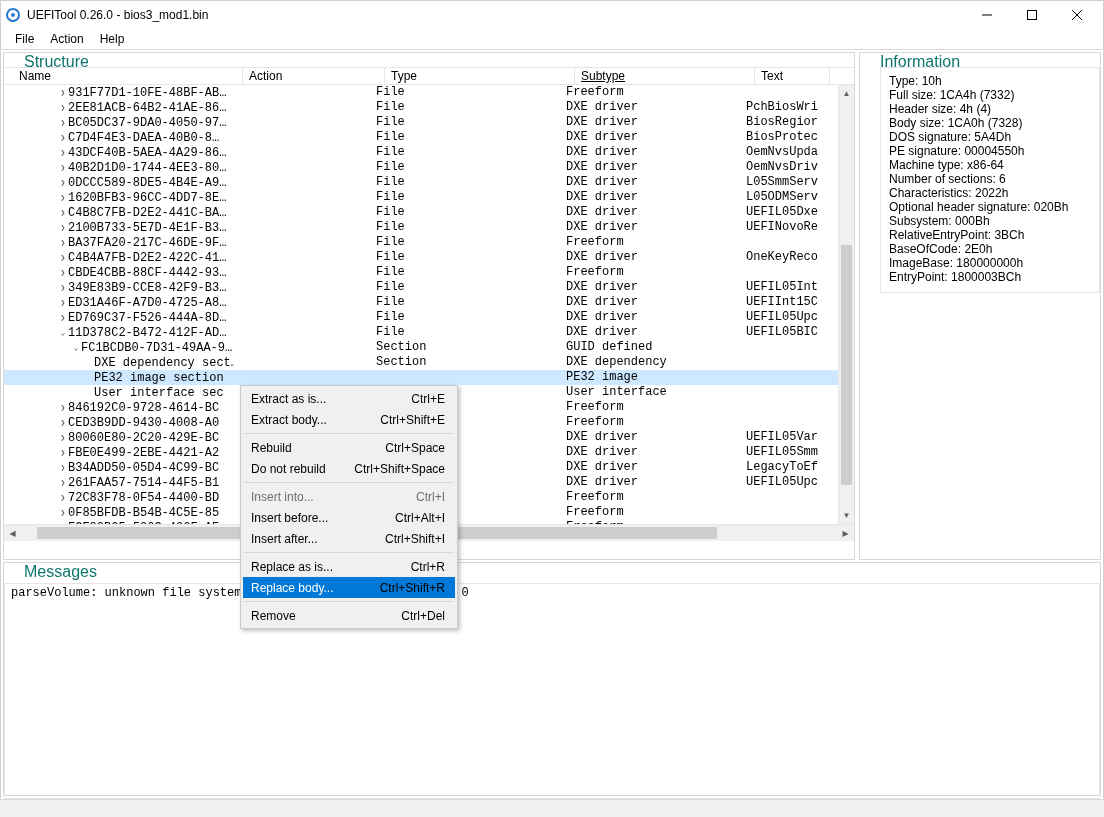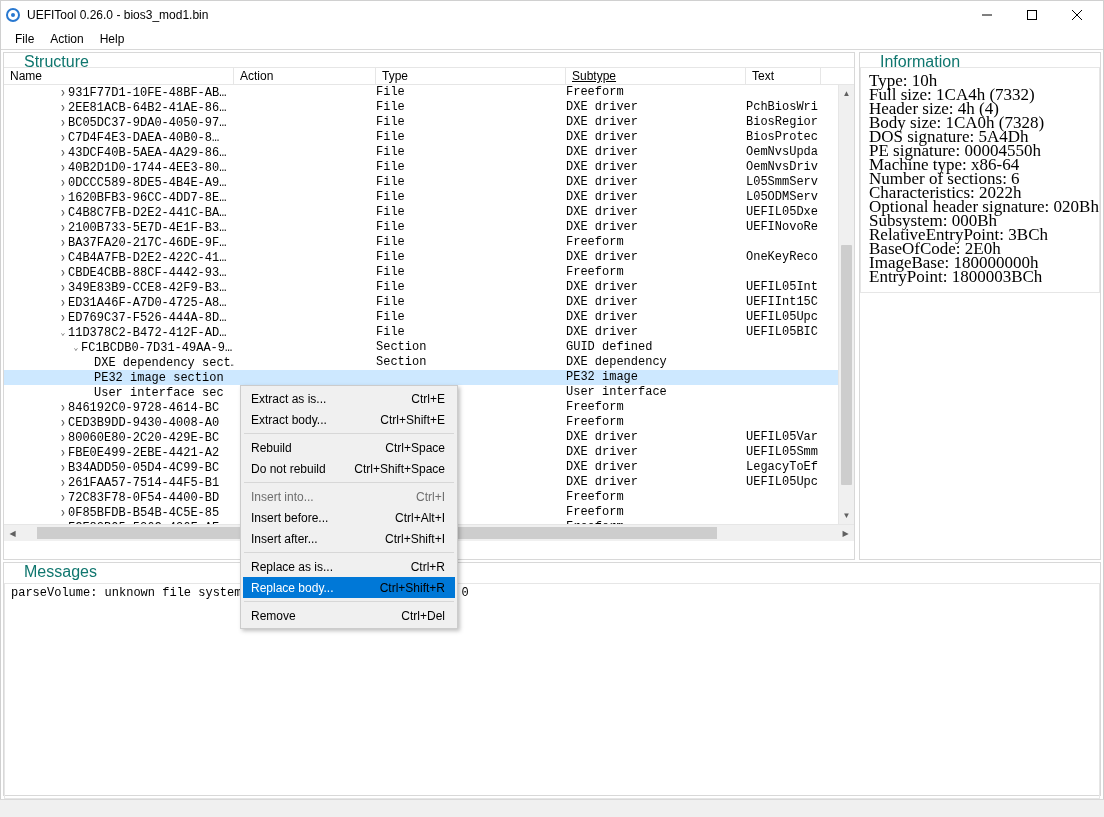--- a/index.html
+++ b/index.html
@@ -73,41 +73,42 @@
   flex: 1;
   height: 508px;
   overflow: hidden;
 }
 .information {
   width: 242px;
   height: 508px;
 }
 .infocontent {
   padding: 6px 8px 8px 8px;
-  font-family: Liberation Serif, serif;
-  font-size: 17px;
+  font-family: Liberation Sans, sans-serif;
+  font-size: 12px;
   line-height: 14px;
   white-space: pre;
   margin-top: 14px;
   border: 1px solid #e6e6e6;
+  margin-left: 20px;
 }
 
 .tree-header {
   display: flex;
   border-bottom: 1px solid #e6e6e6;
   border-top: 1px solid #e6e6e6;
   margin-top: 14px;
   height: 18px;
 }
 .tree-header .col {
   padding: 1px 6px;
   border-right: 1px solid #e6e6e6;
   font-size: 12px;
 }
-.col-name { width: 230px; }
+.col-name { width: 230px; margin-left: 9px; }
 .col-action { width: 142px; }
 .col-type { width: 190px; }
 .col-subtype { width: 180px; text-decoration: underline; }
 .col-text { width: 75px; }
 
 .tree-body {
   height: 456px;
   overflow: hidden;
   position: relative;
 }

